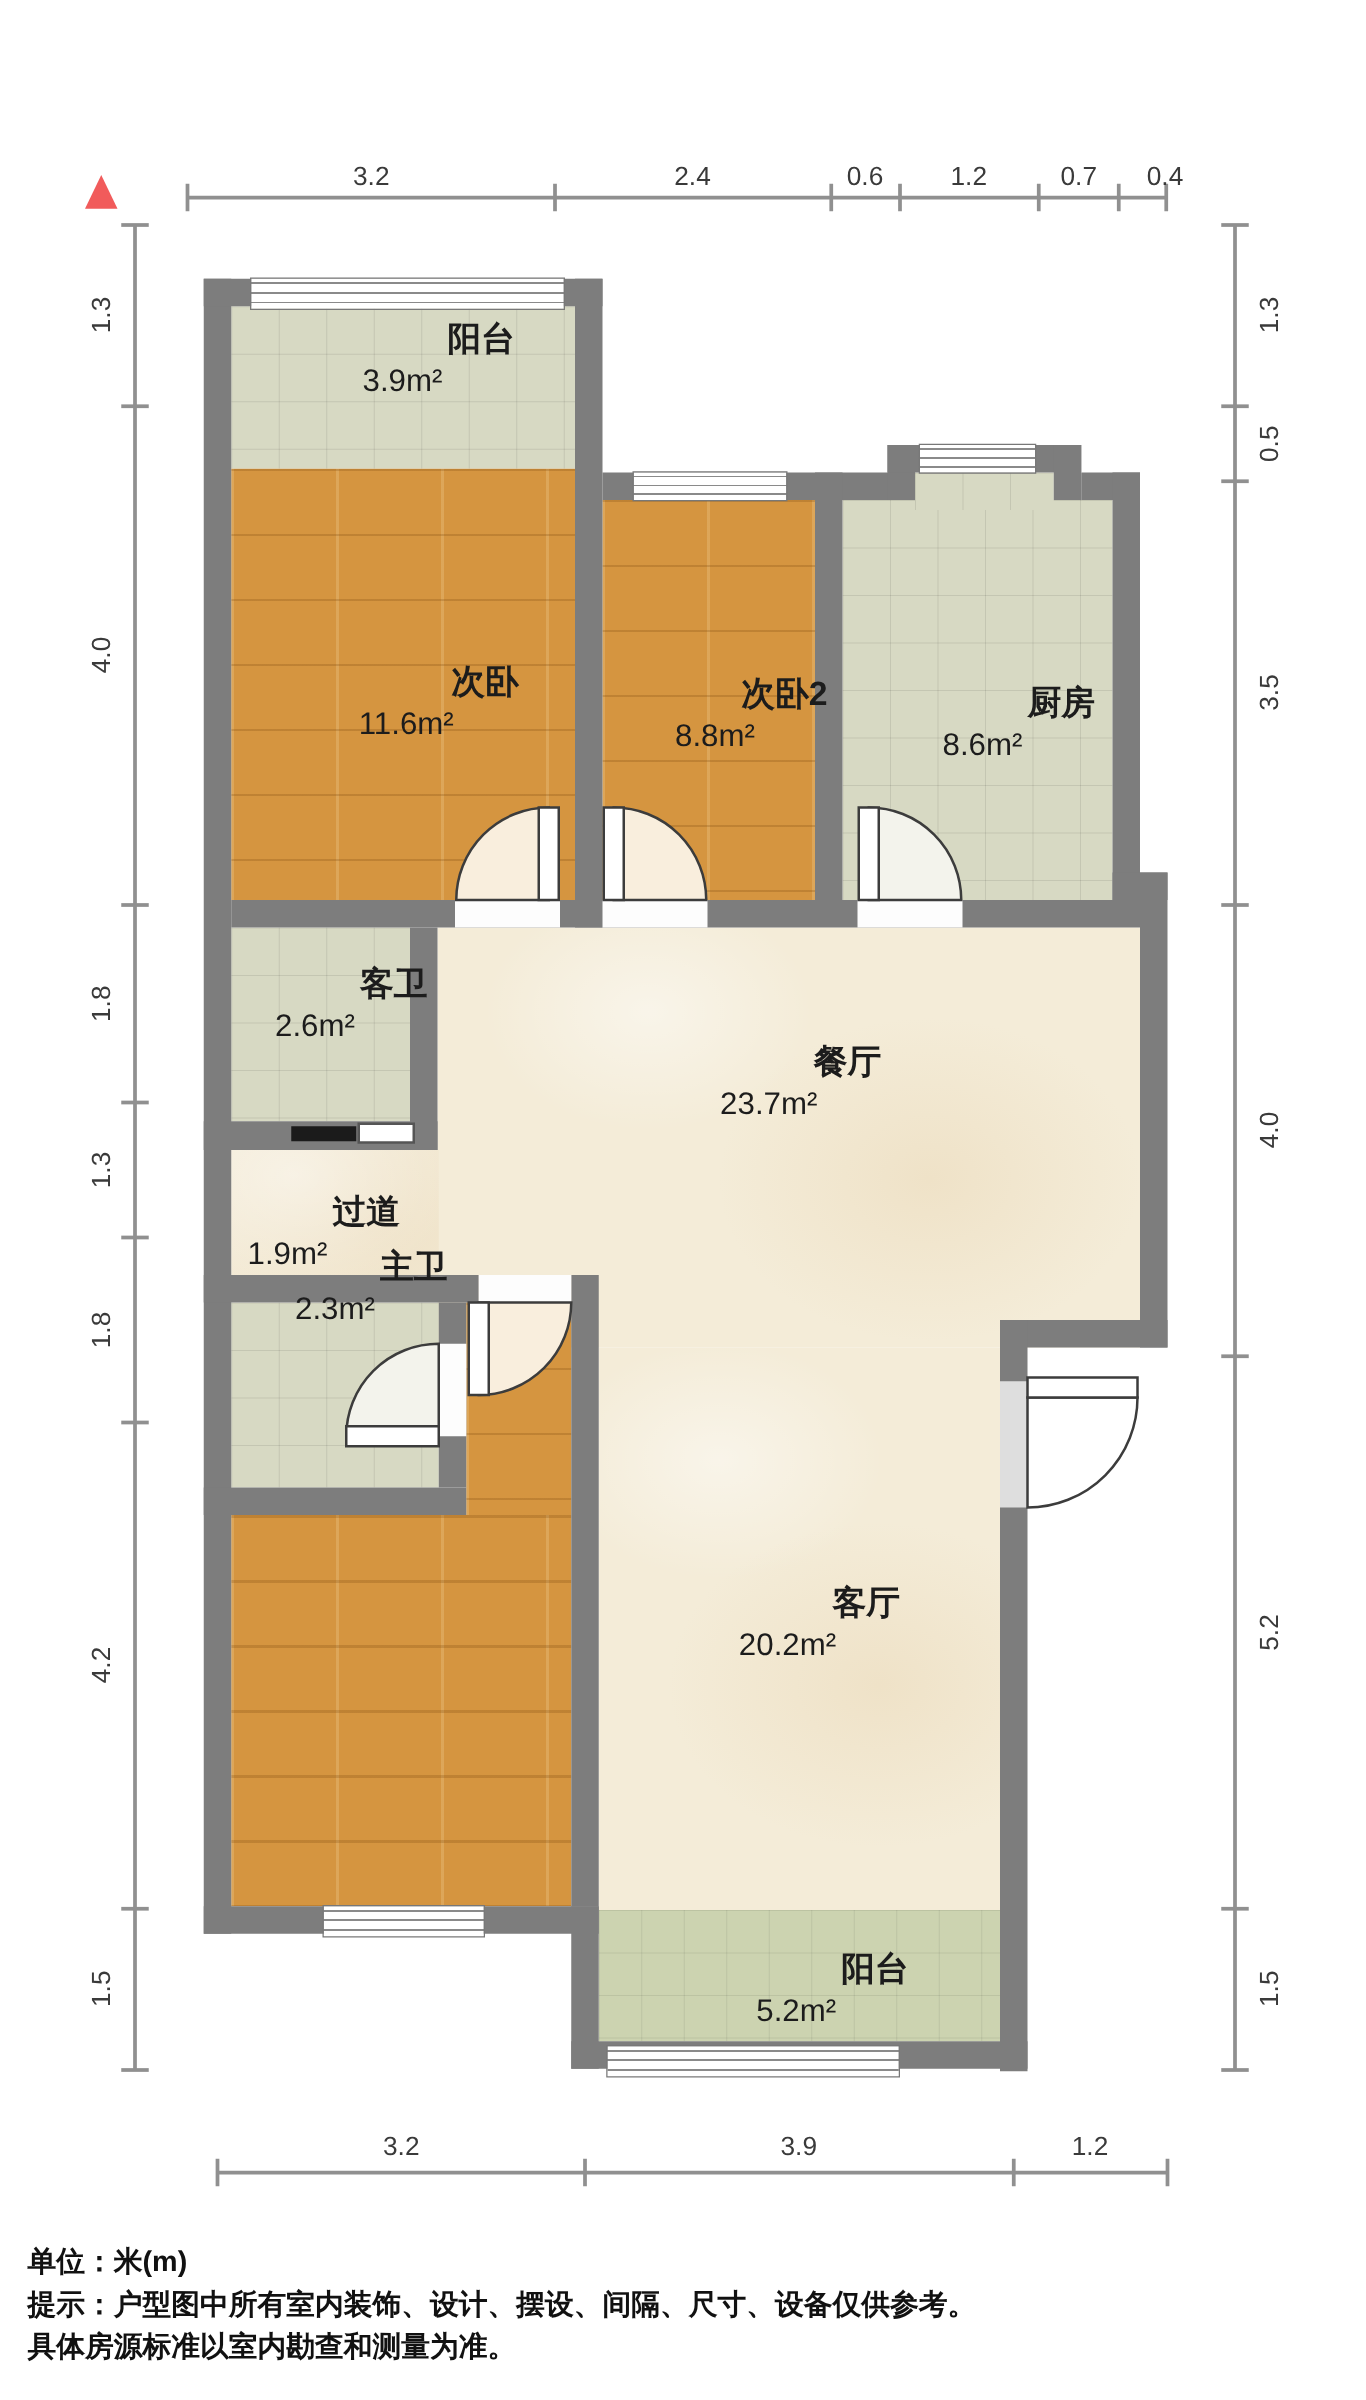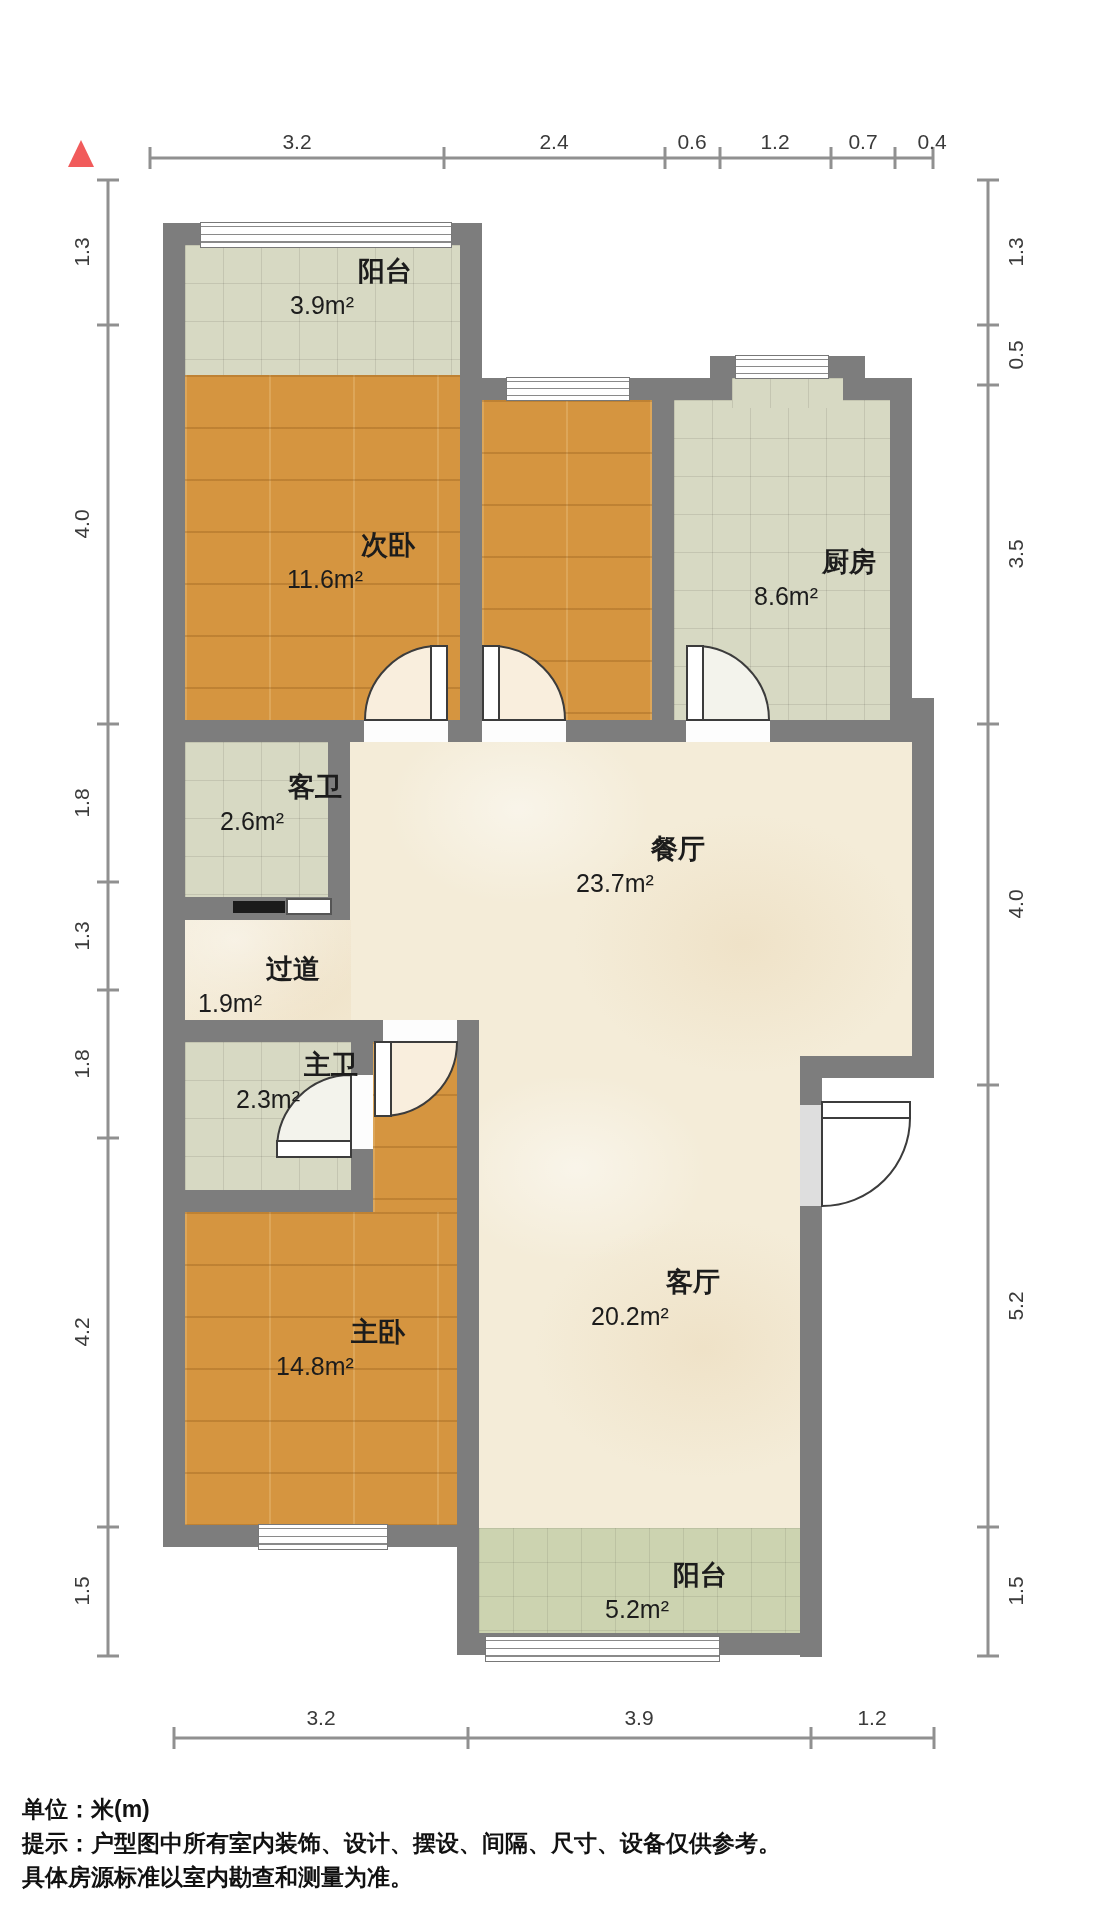--- a/index.html
+++ b/index.html
@@ -150,43 +150,43 @@
   </svg>
 
   <div class="rlabel" style="left:322px;top:254px;">
     <span class="nm">阳台</span>
     <span class="ar">3.9m²</span>
   </div>
   <div class="rlabel" style="left:325px;top:528px;">
     <span class="nm">次卧</span>
     <span class="ar">11.6m²</span>
   </div>
+  <div class="rlabel" style="left:572px;top:538px;">
+    <span class="nm">次卧2</span>
+    <span class="ar">8.8m²</span>
+  </div>
   <div class="rlabel" style="left:786px;top:545px;">
     <span class="nm">厨房</span>
     <span class="ar">8.6m²</span>
   </div>
   <div class="rlabel" style="left:252px;top:770px;">
     <span class="nm">客卫</span>
     <span class="ar">2.6m²</span>
   </div>
   <div class="rlabel" style="left:615px;top:832px;">
     <span class="nm">餐厅</span>
     <span class="ar">23.7m²</span>
   </div>
   <div class="rlabel" style="left:230px;top:952px;">
     <span class="nm">过道</span>
     <span class="ar">1.9m²</span>
   </div>
-  <div class="rlabel" style="left:268px;top:1048px;">
+  <div class="rlabel" style="left:268px;top:996px;">
     <span class="nm">主卫</span>
     <span class="ar">2.3m²</span>
-  </div>
-  <div class="rlabel" style="left:315px;top:1315px;">
-    <span class="nm">主卧</span>
-    <span class="ar">14.8m²</span>
   </div>
   <div class="rlabel" style="left:630px;top:1265px;">
     <span class="nm">客厅</span>
     <span class="ar">20.2m²</span>
   </div>
   <div class="rlabel" style="left:637px;top:1558px;">
     <span class="nm">阳台</span>
     <span class="ar">5.2m²</span>
   </div>
 

